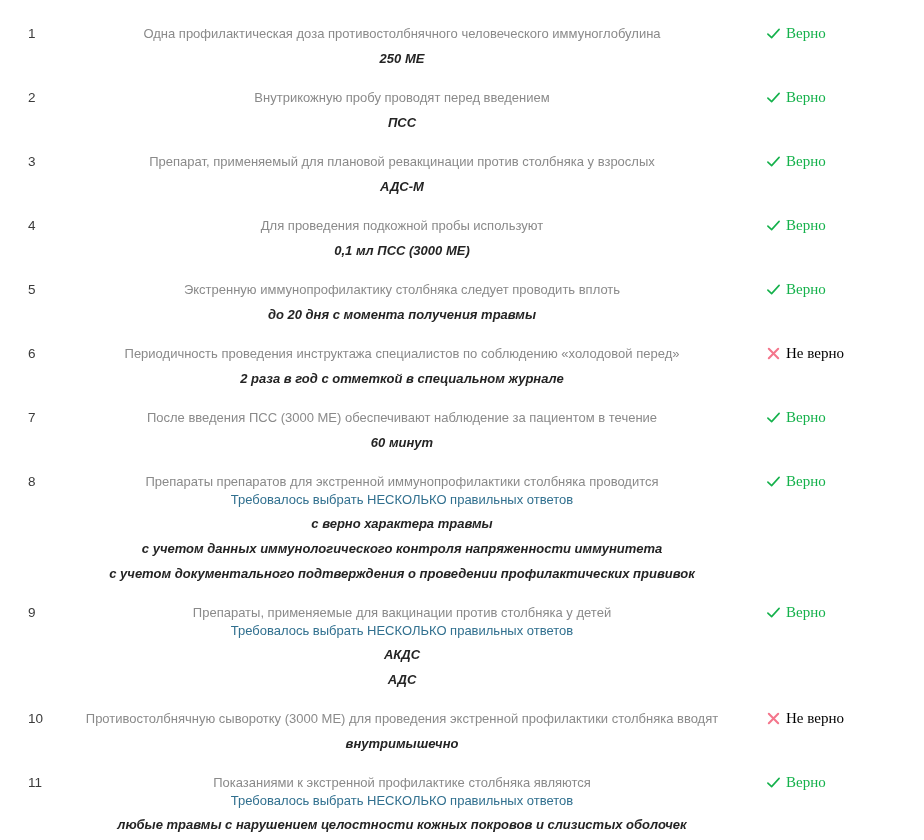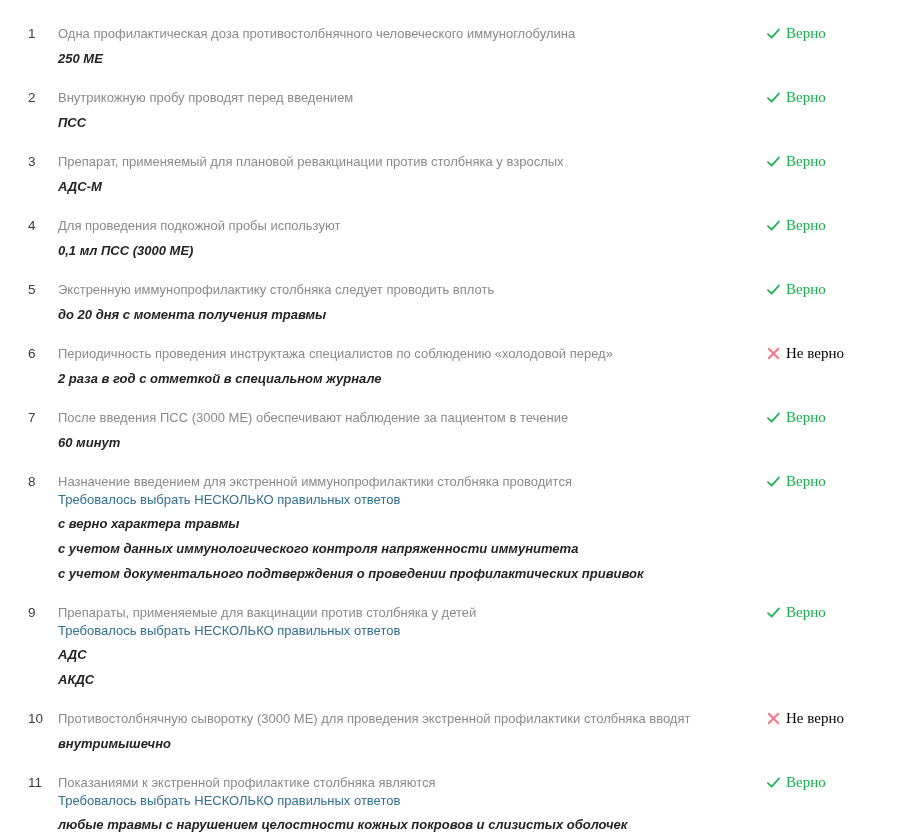--- a/index.html
+++ b/index.html
@@ -36,20 +36,21 @@
     font-size: 13.5px;
     line-height: 19px;
     color: #3b3b3b;
     font-family: "Liberation Sans", "DejaVu Sans", sans-serif;
   }
 
   .row-body {
     flex: 1 1 auto;
     min-width: 0;
     padding-right: 20px;
+    text-align: center;
   }
 
   .question-text {
     font-size: 13px;
     line-height: 19px;
     color: #8a8a8a;
     font-family: "Liberation Sans", "DejaVu Sans", sans-serif;
     white-space: nowrap;
   }
 
@@ -230,21 +231,21 @@
           <svg width="15" height="15" viewBox="0 0 16 16" aria-hidden="true">
             <path d="M2 8.6 L6 12.4 L14 3.6" fill="none" stroke="#14b14b" stroke-width="1.7" stroke-linecap="round" stroke-linejoin="round"></path>
           </svg>
         </span>
         <span class="status-label">Верно</span>
       </div>
     </div>
     <div class="result-row">
       <div class="row-number">8</div>
       <div class="row-body">
-        <div class="question-text">Назначение введением для экстренной иммунопрофилактики столбняка проводится</div>
+        <div class="question-text">Препараты препаратов для экстренной иммунопрофилактики столбняка проводится</div>
         <div class="multi-note">Требовалось выбрать НЕСКОЛЬКО правильных ответов</div>
         <ul class="answer-list">
           <li class="answer-item first-answer">с верно характера травмы</li>
           <li class="answer-item">с учетом данных иммунологического контроля напряженности иммунитета</li>
           <li class="answer-item">с учетом документального подтверждения о проведении профилактических прививок</li>
         </ul>
       </div>
       <div class="row-status status-correct">
         <span class="status-icon">
           <svg width="15" height="15" viewBox="0 0 16 16" aria-hidden="true">
@@ -253,22 +254,22 @@
         </span>
         <span class="status-label">Верно</span>
       </div>
     </div>
     <div class="result-row">
       <div class="row-number">9</div>
       <div class="row-body">
         <div class="question-text">Препараты, применяемые для вакцинации против столбняка у детей</div>
         <div class="multi-note">Требовалось выбрать НЕСКОЛЬКО правильных ответов</div>
         <ul class="answer-list">
+          <li class="answer-item">АКДС</li>
           <li class="answer-item first-answer">АДС</li>
-          <li class="answer-item">АКДС</li>
         </ul>
       </div>
       <div class="row-status status-correct">
         <span class="status-icon">
           <svg width="15" height="15" viewBox="0 0 16 16" aria-hidden="true">
             <path d="M2 8.6 L6 12.4 L14 3.6" fill="none" stroke="#14b14b" stroke-width="1.7" stroke-linecap="round" stroke-linejoin="round"></path>
           </svg>
         </span>
         <span class="status-label">Верно</span>
       </div>

